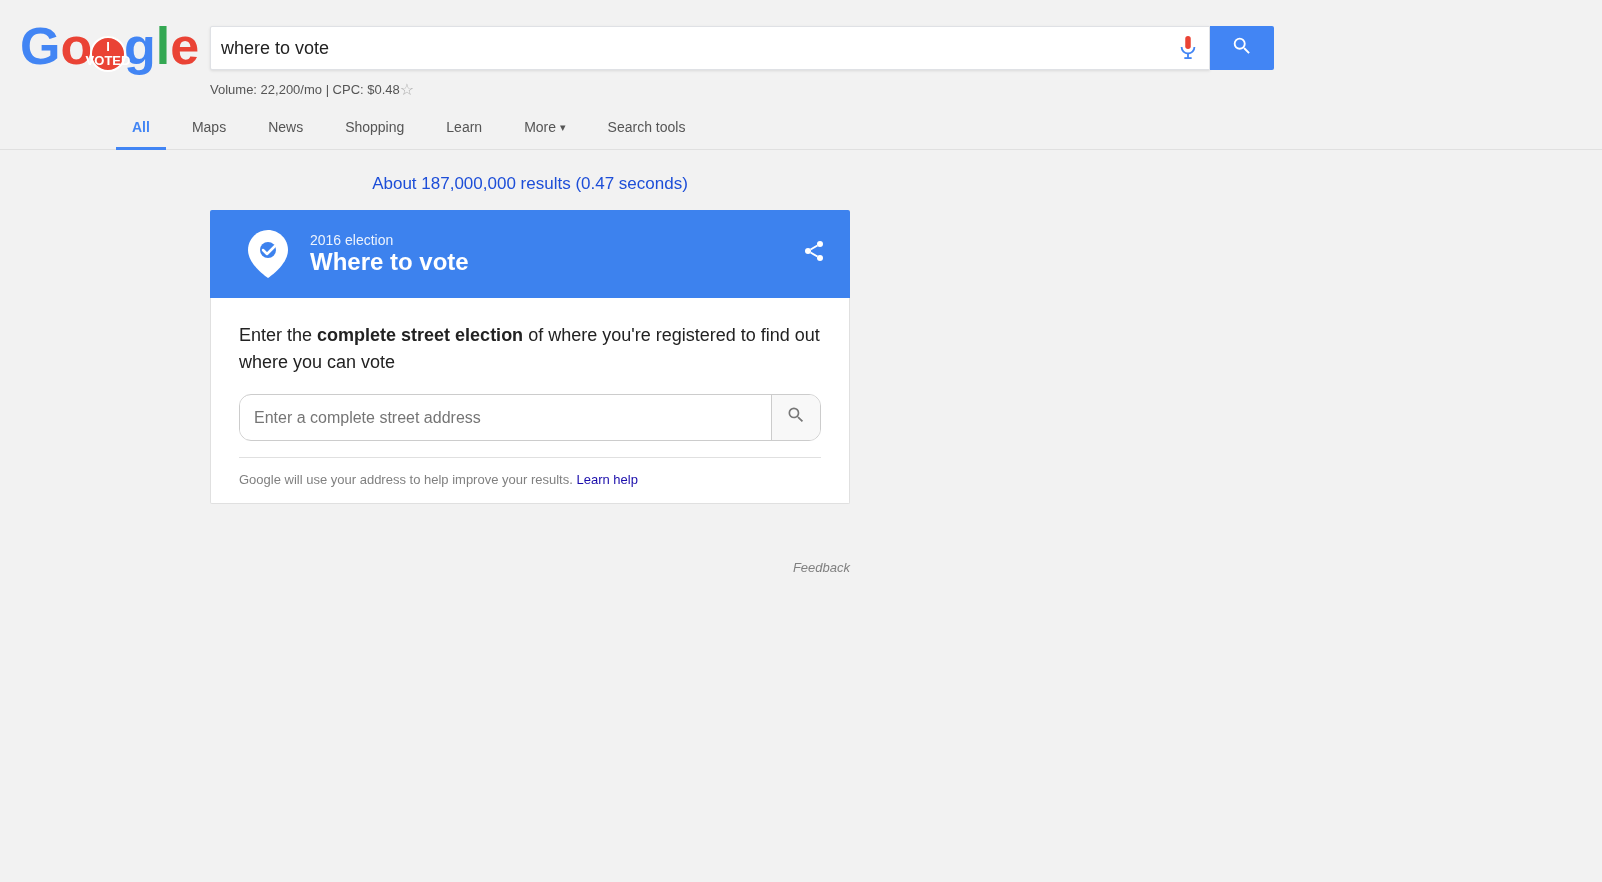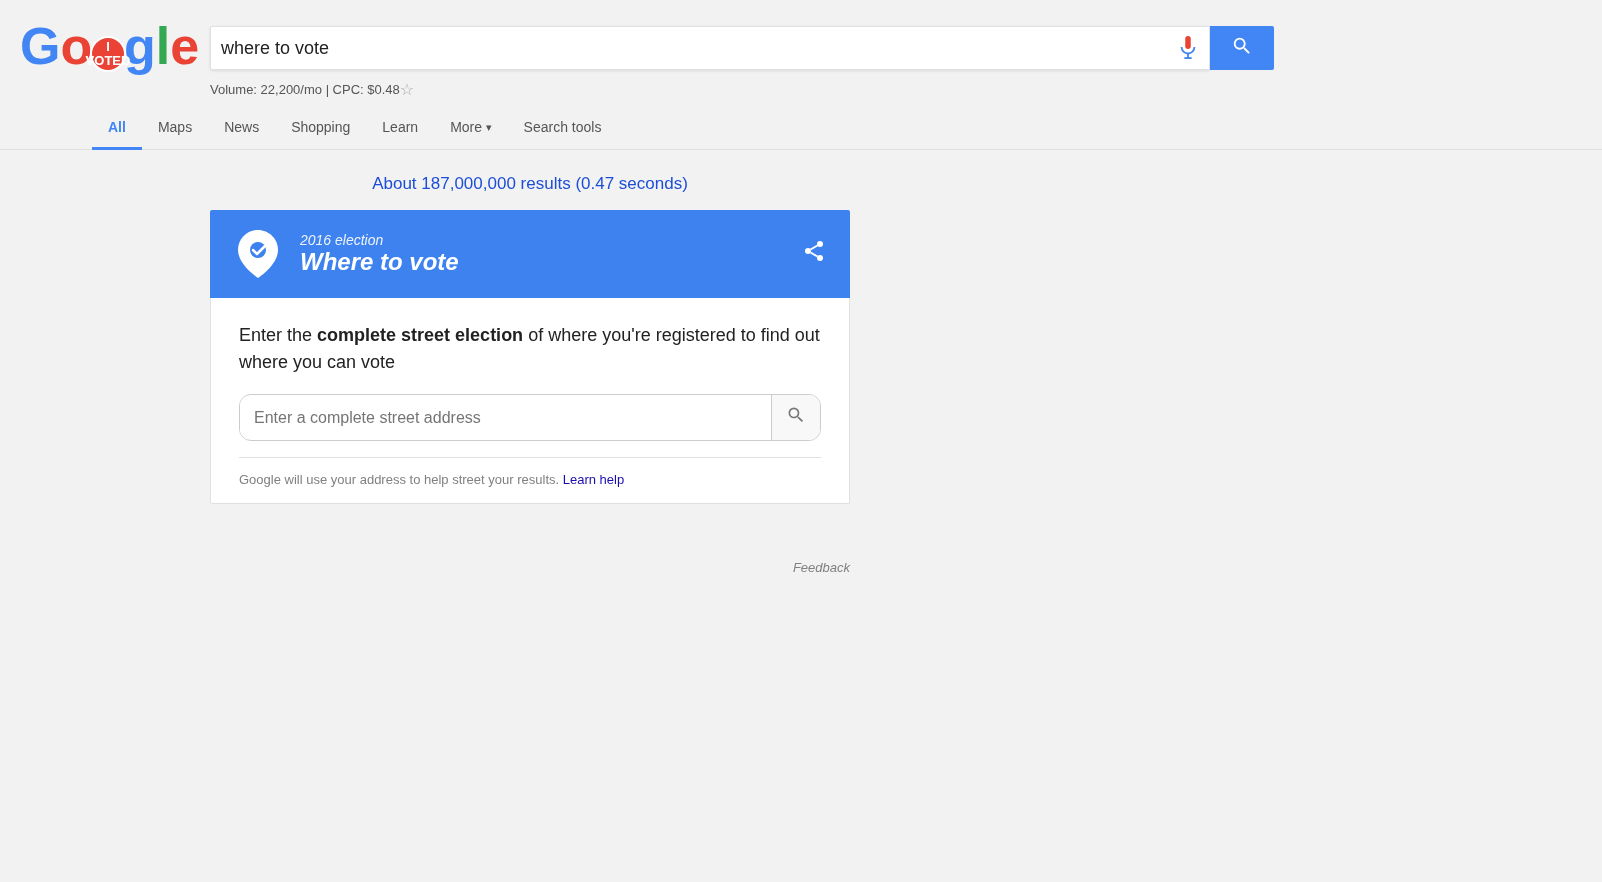--- a/index.html
+++ b/index.html
@@ -122,24 +122,24 @@
 
     .star-icon {
       color: #aaa;
       font-size: 16px;
       cursor: pointer;
     }
 
     
     .nav-tabs {
       background: #f2f2f2;
-      padding: 0 0 0 92px;
+      padding: 0 0 0 116px;
       display: flex;
       align-items: flex-end;
-      gap: 0;
+      gap: 10px;
       border-bottom: 1px solid #e0e0e0;
     }
 
     .nav-tab {
       padding: 12px 16px;
       font-size: 14px;
       color: #555;
       cursor: pointer;
       text-decoration: none;
       border-bottom: 3px solid transparent;
@@ -165,25 +165,24 @@
       font-size: 17px;
       color: #1d4ed8;
       padding: 8px 0 16px 0;
       text-align: center;
     }
 
     
     .blue-card {
       background: #3d82ee;
       border-radius: 2px 2px 0 0;
-      padding: 20px 24px;
+      padding: 20px 34px;
       display: flex;
       align-items: center;
       position: relative;
-      font-style: italic;
     }
 
     .location-icon-circle {
       width: 48px;
       height: 48px;
       display: flex;
       align-items: center;
       justify-content: center;
       margin-right: 18px;
       flex-shrink: 0;
@@ -382,21 +381,21 @@
       <div class="address-input-row">
         <input type="text" class="address-input" placeholder="Enter a complete street address" style="">
         <button class="address-search-btn">
           <svg width="20" height="20" viewBox="0 0 24 24" fill="#777" xmlns="http://www.w3.org/2000/svg">
             <path d="M15.5 14h-.79l-.28-.27A6.471 6.471 0 0 0 16 9.5 6.5 6.5 0 1 0 9.5 16c1.61 0 3.09-.59 4.23-1.57l.27.28v.79l5 4.99L20.49 19l-4.99-5zm-6 0C7.01 14 5 11.99 5 9.5S7.01 5 9.5 5 14 7.01 14 9.5 11.99 14 9.5 14z"></path>
           </svg>
         </button>
       </div>
 
       <p class="privacy-note">
-        <span>Google will use your address to help street your results.</span>
+        <span>Google will use your address to help improve your results.</span>
         <a href="#">Learn help</a>
       </p>
     </div>
 
     <div class="feedback-row" style="max-width:1160px;">
       <span class="feedback-link">Feedback</span>
     </div>
 
   </div>
 

